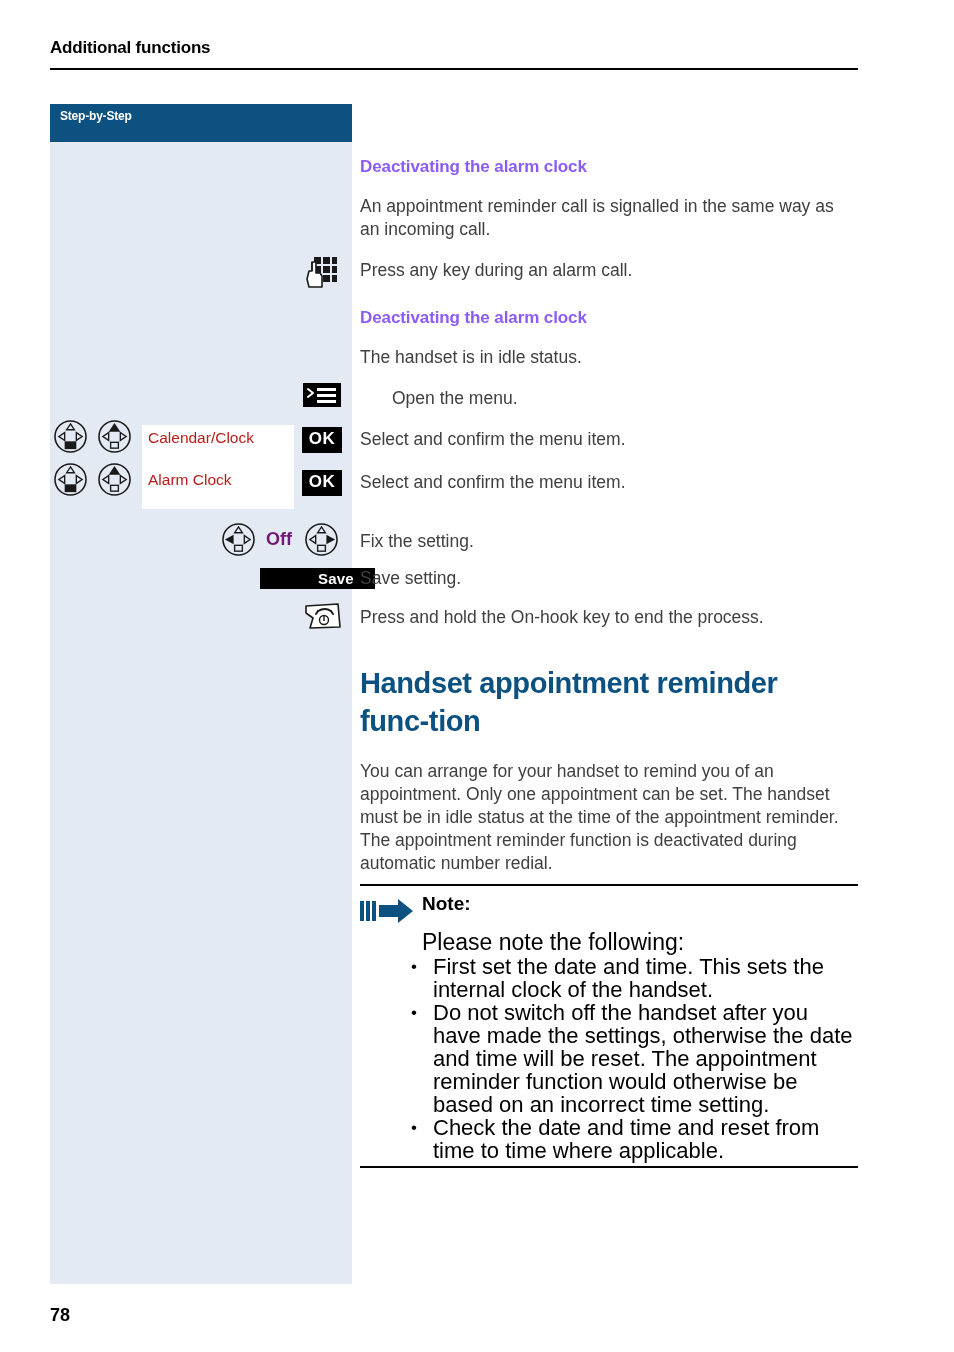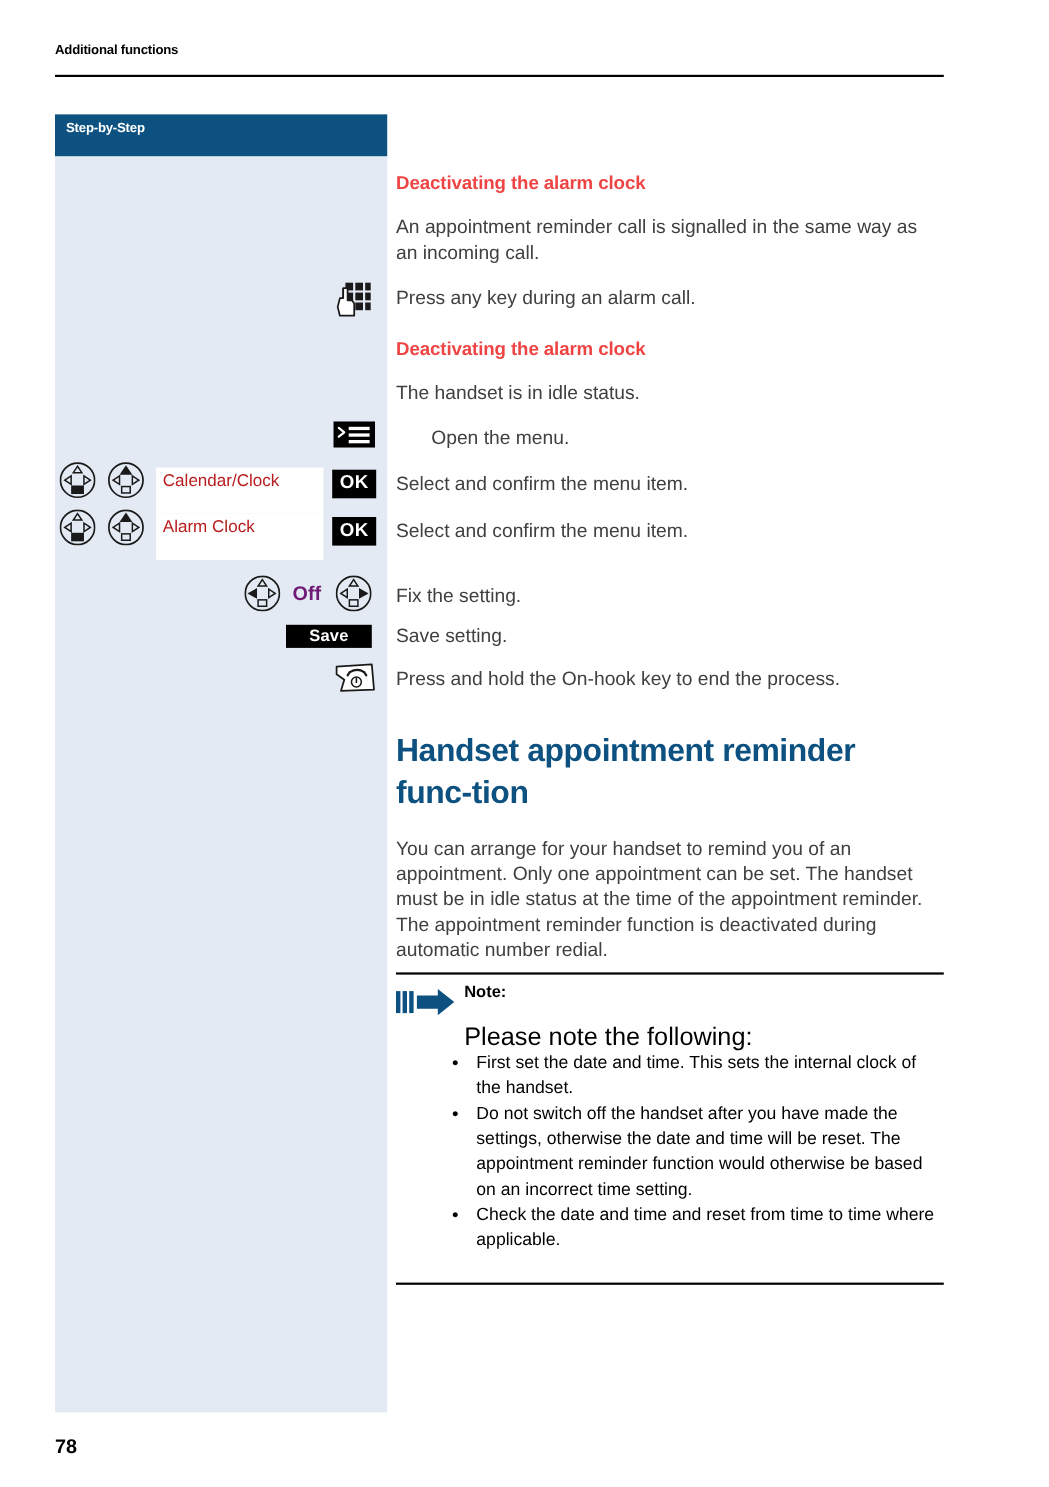--- a/index.html
+++ b/index.html
@@ -15,21 +15,21 @@
     color: #000000;
     overflow: hidden;
   }
 
   
   #running-head {
     position: absolute;
     left: 50px;
     top: 38px;
     width: 808px;
-    font-size: 12px;
+    font-size: 17px;
     font-weight: bold;
     letter-spacing: -0.2px;
     color: #000;
   }
   #head-rule {
     position: absolute;
     left: 50px;
     top: 68px;
     width: 808px;
     height: 2px;
@@ -67,21 +67,21 @@
   .abs { position: absolute; }
 
   .body-text {
     font-size: 17.5px;
     line-height: 23px;
     color: #404040;
   }
   .blue-head {
     font-size: 17px;
     font-weight: bold;
-    color: #ef4444;
+    color: #8b5cf6;
     letter-spacing: -0.1px;
   }
 
   
   .rcol { left: 360px; width: 498px; }
 
   
   #main-title {
     position: absolute;
     left: 360px;
@@ -109,21 +109,21 @@
     position: absolute;
     left: 360px;
     top: 898px;
     width: 54px;
     height: 26px;
   }
   #note-label {
     position: absolute;
     left: 422px;
     top: 893px;
-    font-size: 15px;
+    font-size: 19px;
     font-weight: bold;
     color: #000;
   }
   #note-intro {
     position: absolute;
     left: 422px;
     top: 931px;
     width: 436px;
     font-size: 23px;
     line-height: 23px;
@@ -140,21 +140,21 @@
   }
   .bullet-dot {
     width: 22px;
     flex: 0 0 22px;
     font-size: 17px;
     line-height: 23px;
     text-align: left;
   }
   .bullet-text {
     flex: 1;
-    font-size: 16px;
+    font-size: 22px;
     line-height: 23px;
   }
 
   
   #page-number {
     position: absolute;
     left: 50px;
     top: 1305px;
     font-size: 18px;
     font-weight: bold;
@@ -194,20 +194,21 @@
     top: 568px;
     width: 78px;
     height: 21px;
     background: #000;
     color: #fff;
     font-size: 15px;
     font-weight: bold;
     text-align: center;
     line-height: 21px;
     letter-spacing: 0.2px;
+    padding-left: 37px;
   }
 
   
   #off-label {
     position: absolute;
     left: 266px;
     top: 529px;
     font-size: 18px;
     font-weight: bold;
     color: #701a75;

